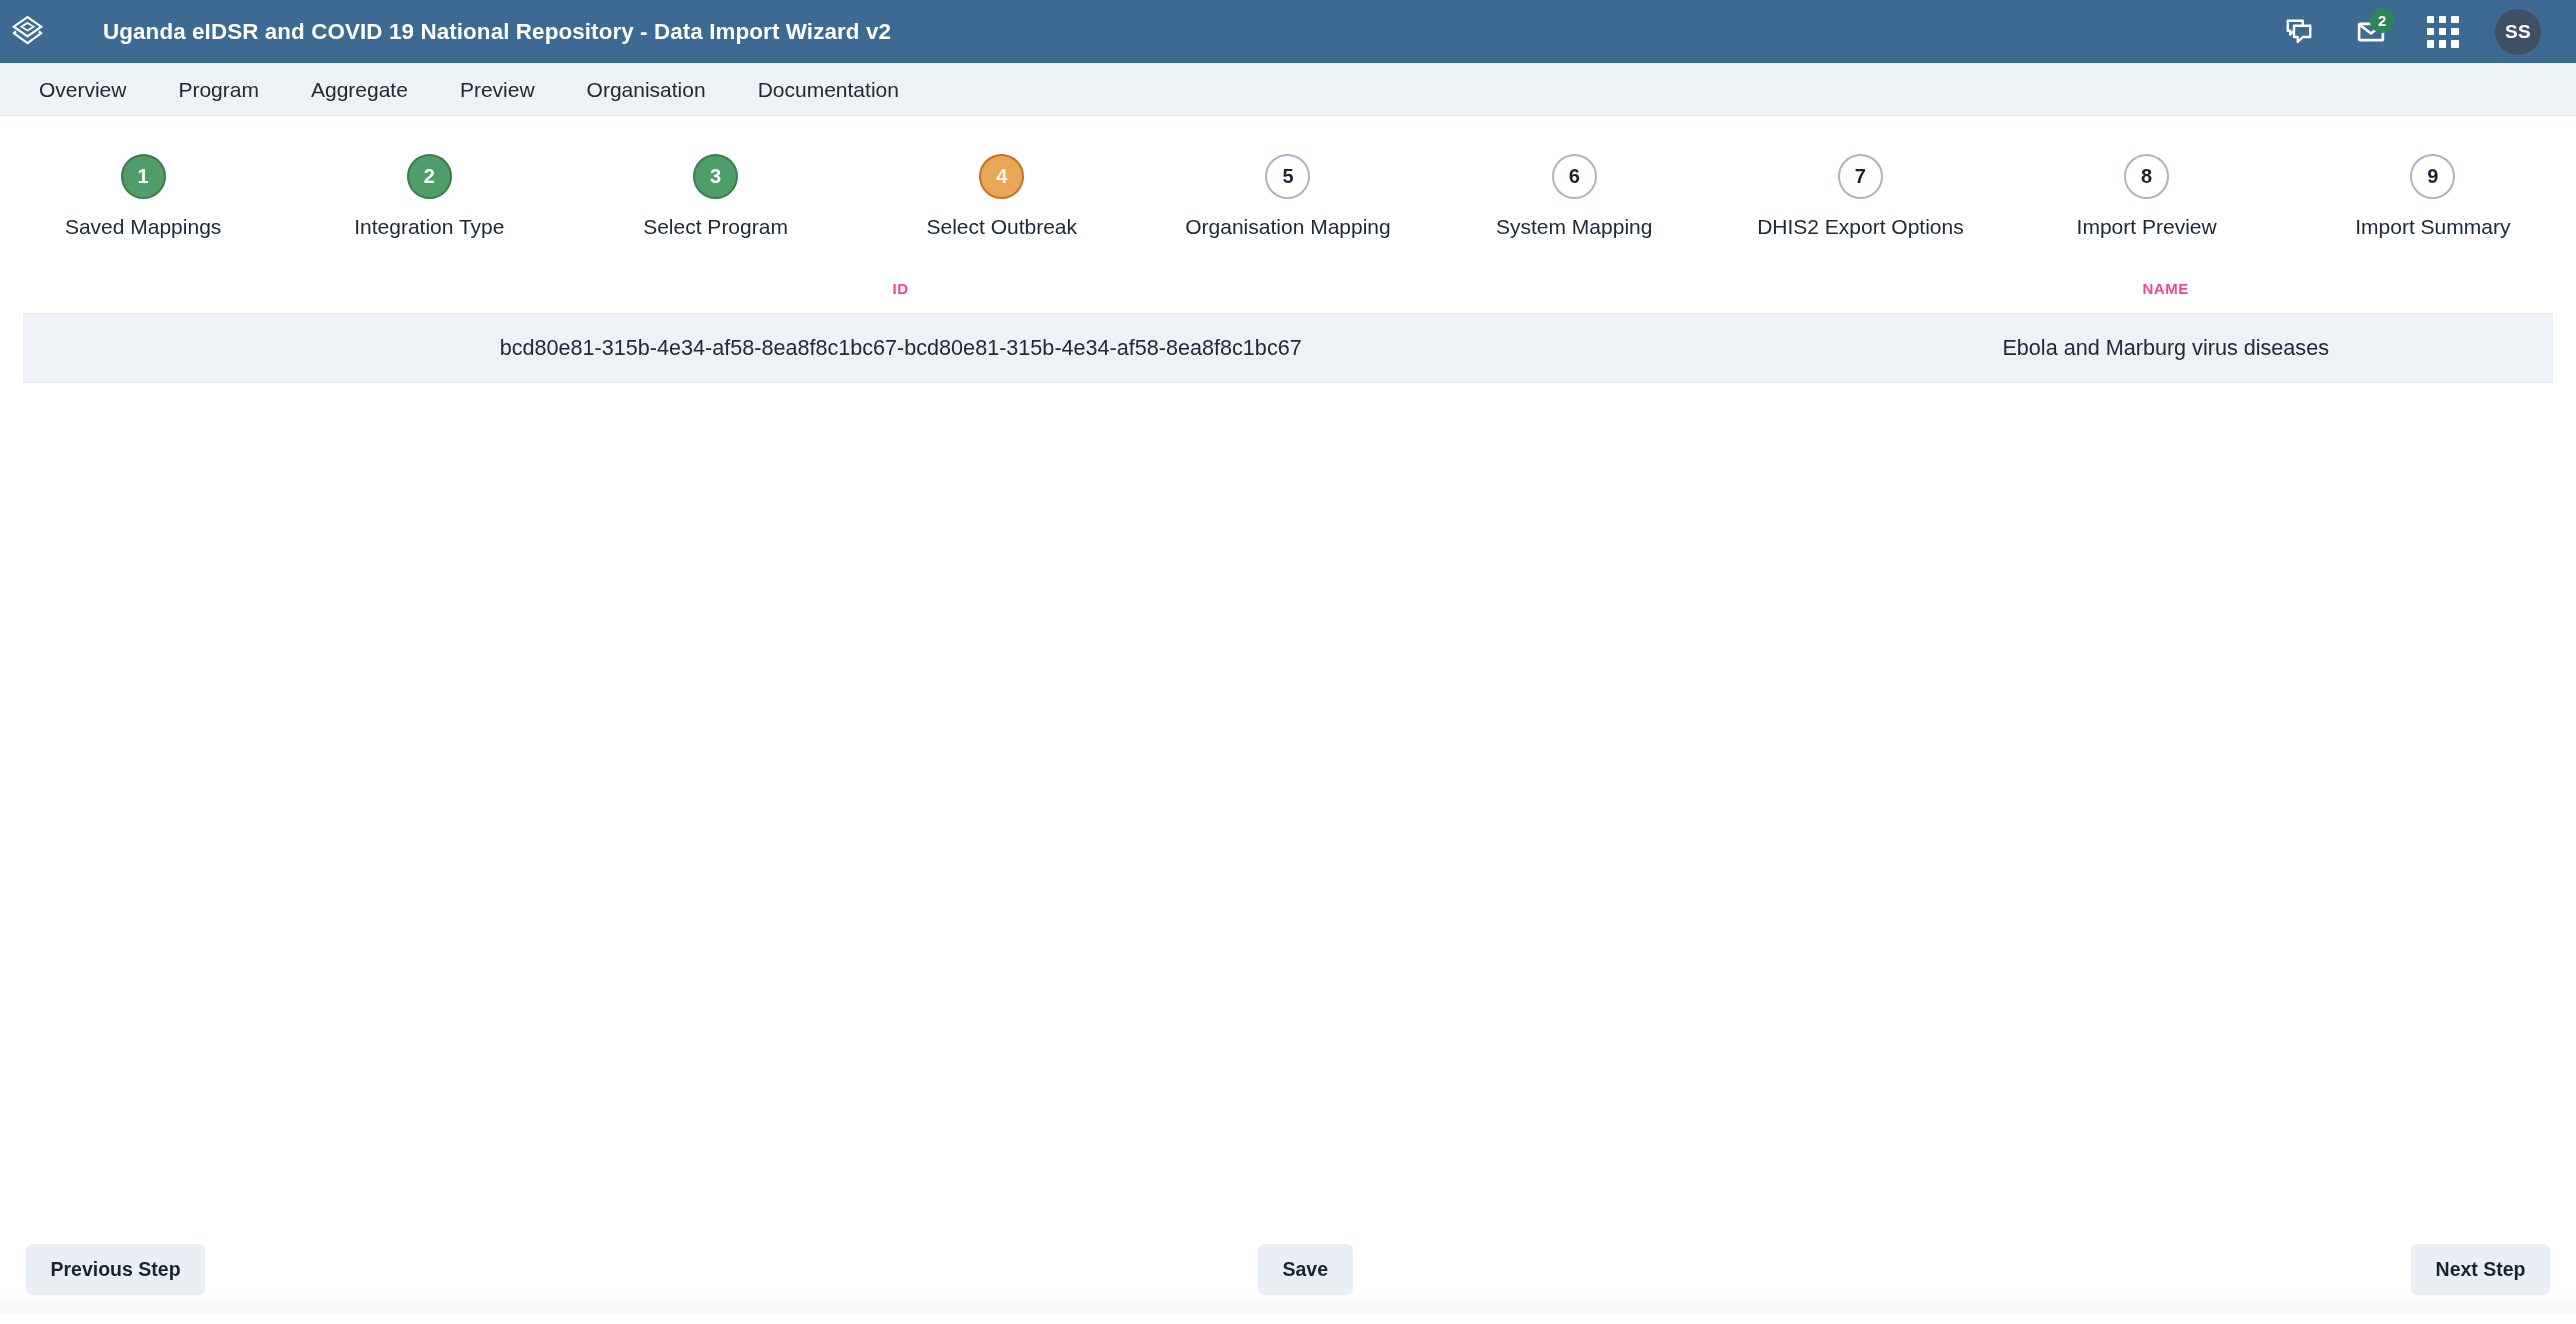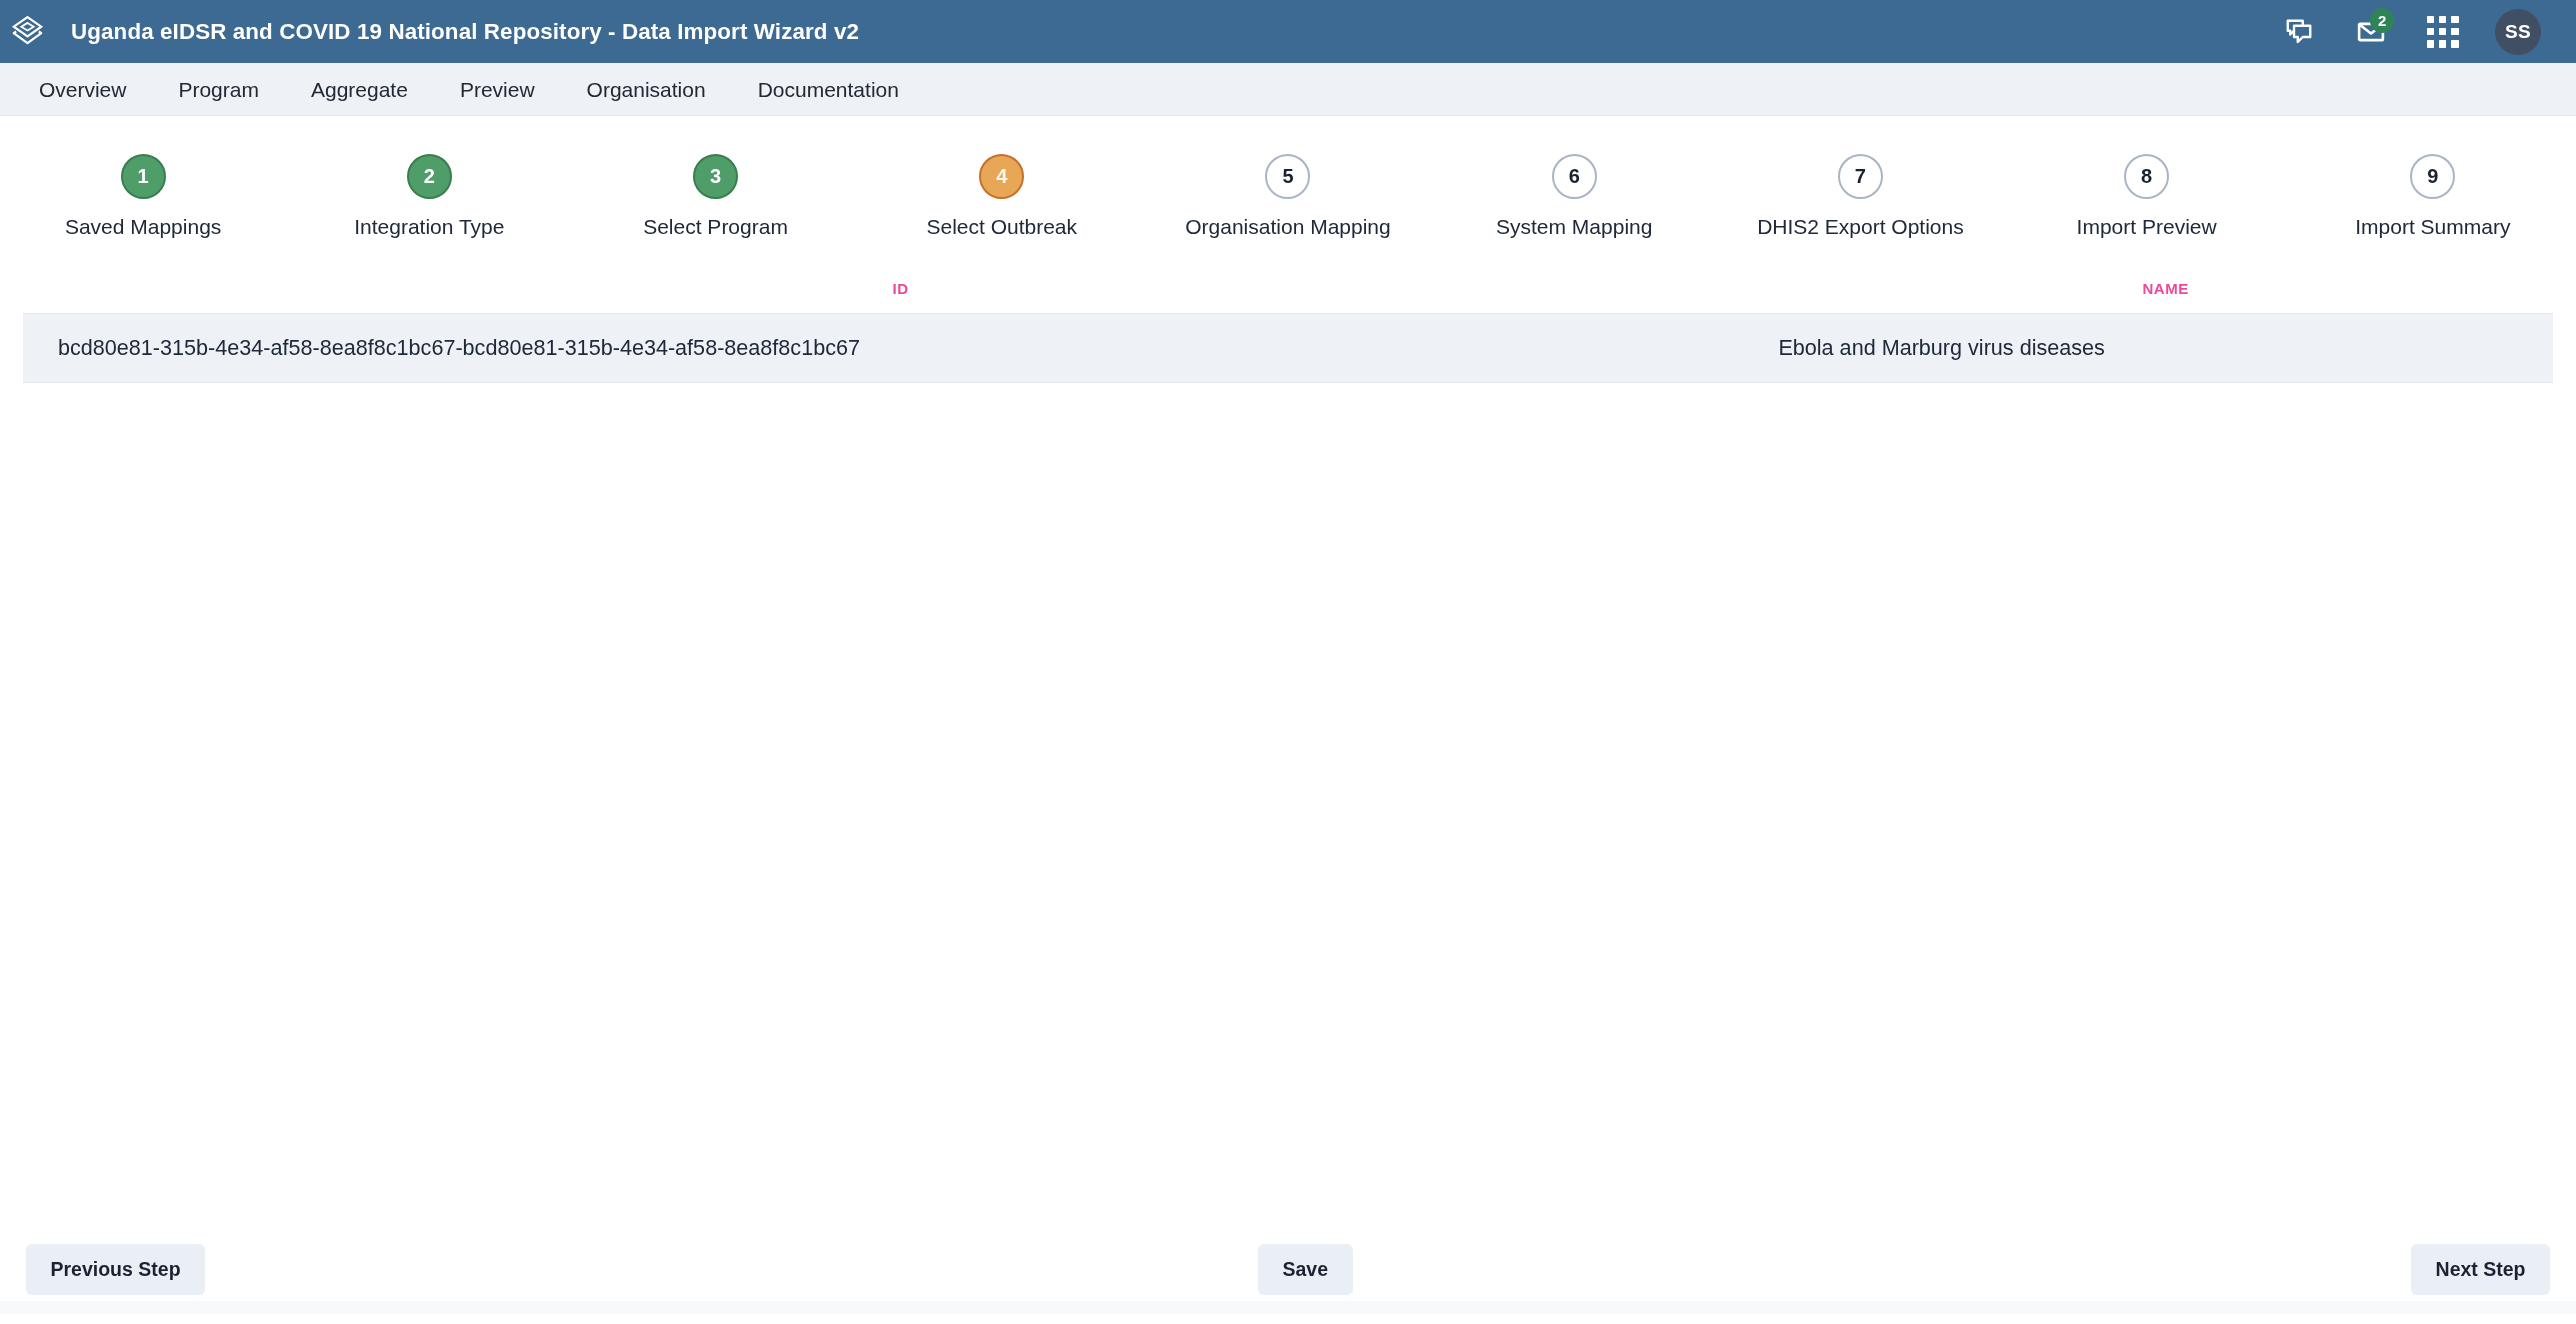--- a/index.html
+++ b/index.html
@@ -12,20 +12,21 @@
     overflow: hidden;
   }
 
   
   .headerbar {
     height: 63px;
     background: #3c6a93;
     display: flex;
     align-items: center;
     position: relative;
+    gap: 32px;
   }
   .logo-cell {
     width: 55px;
     min-width: 55px;
     height: 63px;
     display: flex;
     align-items: center;
     justify-content: center;
   }
   .logo-cell svg { display: block; }
@@ -185,21 +186,21 @@
   .tbl td {
     font-size: 21.6px;
     color: #20293a;
     padding: 21px 0 21px 35px;
     background: #eef1f6;
     border-top: 0.7px solid #e3e8ef;
     border-bottom: 0.7px solid #e3e8ef;
   }
   .col-id { width: 68%; }
   .col-name { width: 32%; }
-  .tbl tbody tr { cursor: pointer; }
+  .tbl tbody tr { cursor: pointer; text-align: center; }
 
   
   .footer {
     position: absolute;
     left: 0;
     right: 0;
     bottom: 0;
     height: 89px;
     display: flex;
     align-items: center;

